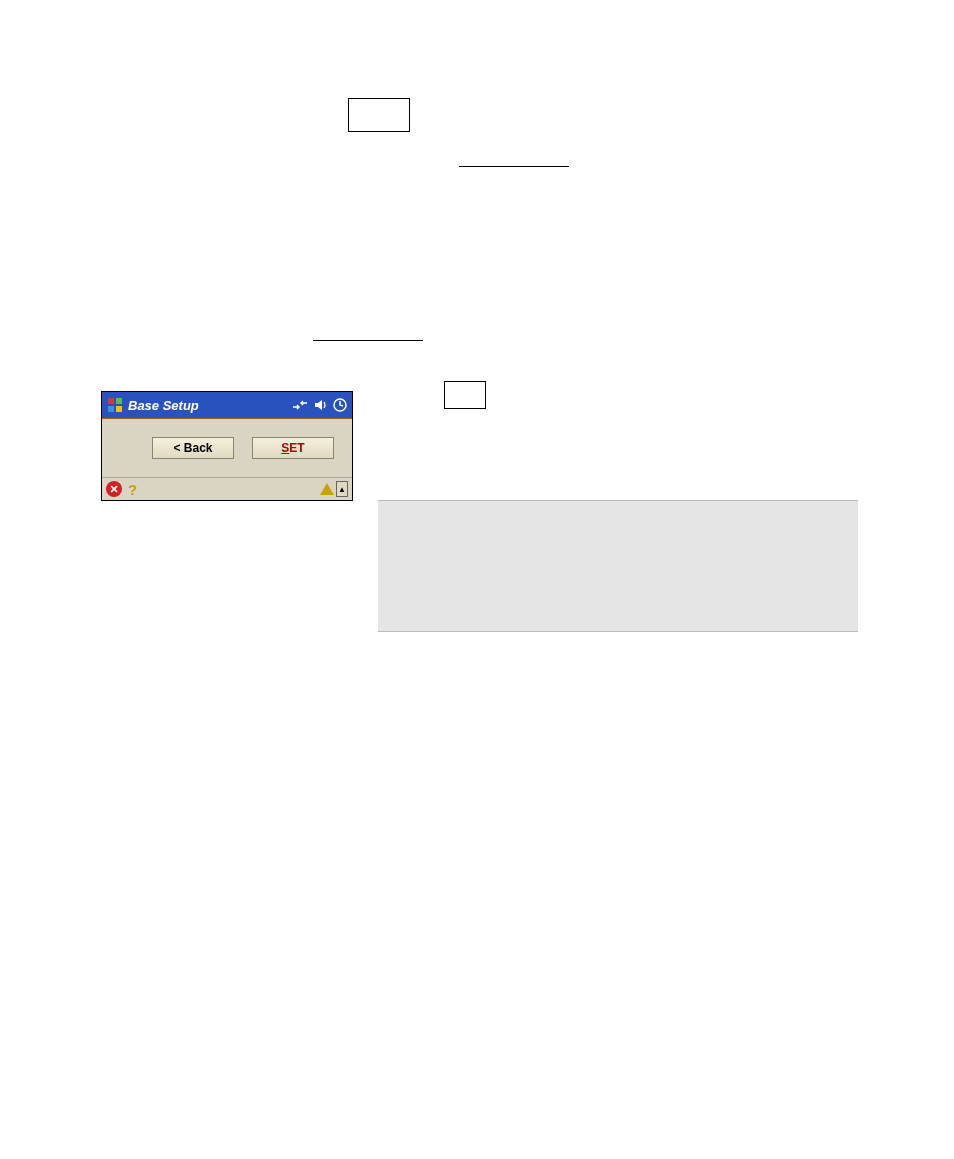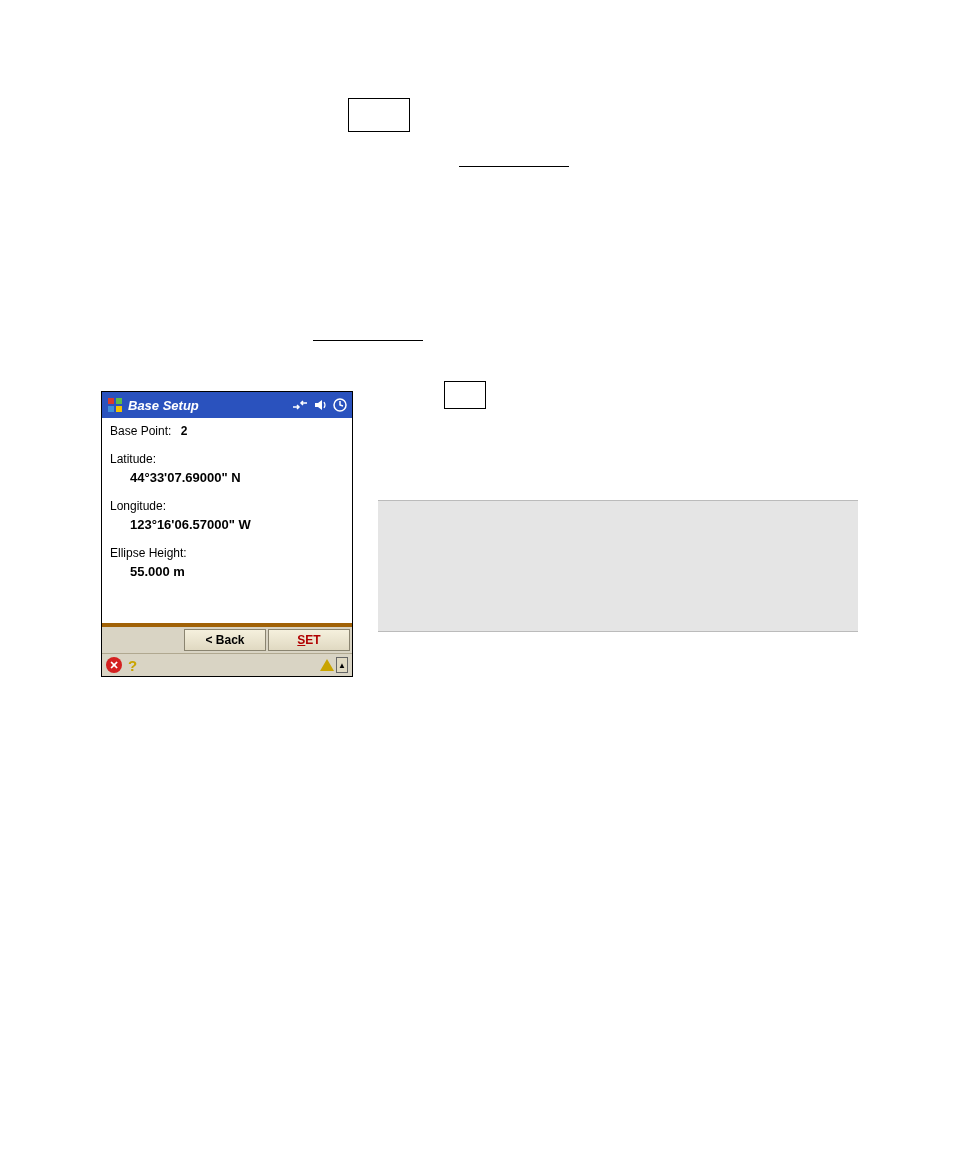--- a/index.html
+++ b/index.html
@@ -122,23 +122,23 @@
     font-weight: bold;
     font-size: 13px;
     padding-left: 20px;
     margin-bottom: 14px;
   }
 
   .device-buttons {
     background: #d9d4c4;
     display: flex;
     justify-content: flex-end;
-    padding: 2px;
-    gap: 2px;
-    border-top: 4px solid #a16207;
+    padding: 18px;
+    gap: 18px;
+    border-top: 1px solid #a16207;
   }
   .btn {
     width: 82px;
     height: 22px;
     background: linear-gradient(#f5f0dd, #e0d9c2);
     border: 1px solid #8a8470;
     font-size: 12px;
     font-weight: bold;
     display: flex;
     align-items: center;
@@ -229,35 +229,20 @@
       </span>
       <span>
         <svg width="14" height="14" viewBox="0 0 14 14">
           <circle cx="7" cy="7" r="6" stroke="#fff" stroke-width="1.5" fill="none"></circle>
           <path d="M7 3 L7 7 L10 8" stroke="#fff" stroke-width="1.5" fill="none"></path>
         </svg>
       </span>
     </span>
   </div>
 
-  <div class="device-body">
-    <div class="row-basepoint">
-      <span>Base Point:</span>
-      <span class="val">2</span>
-    </div>
-
-    <div class="field-label">Latitude:</div>
-    <div class="field-value">44°33'07.69000" N</div>
-
-    <div class="field-label">Longitude:</div>
-    <div class="field-value">123°16'06.57000" W</div>
-
-    <div class="field-label">Ellipse Height:</div>
-    <div class="field-value" style="margin-bottom:40px">55.000 m</div>
-  </div>
 
   <div class="device-buttons">
     <div class="btn">&lt; Back</div>
     <div class="btn btn-set">
         <span class="u">S</span>
         <span>ET</span>
       </div>
   </div>
 
   <div class="statusbar">

